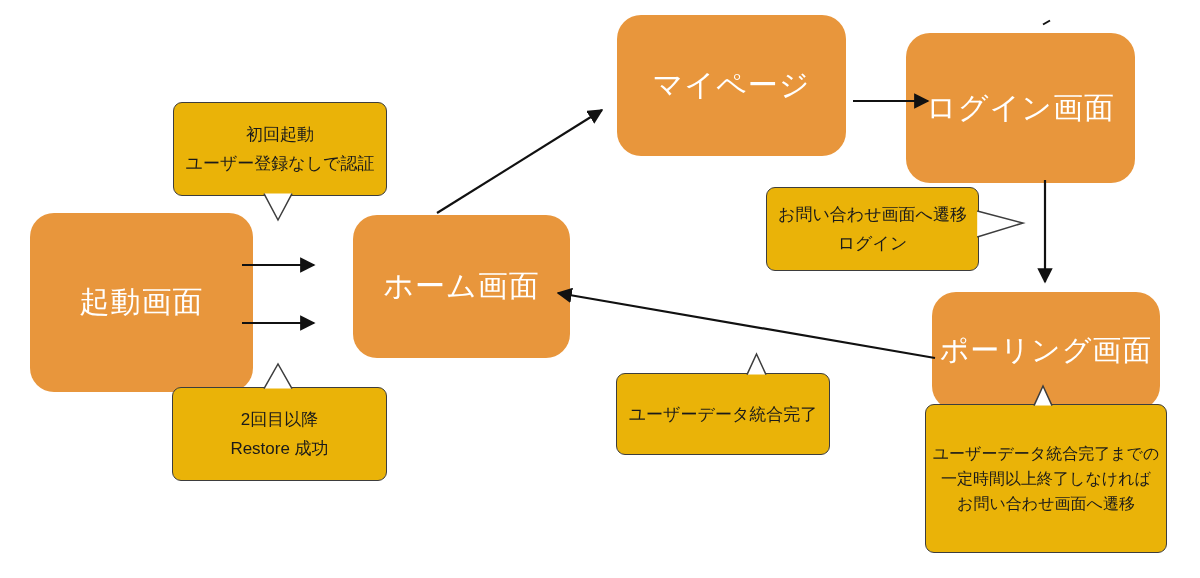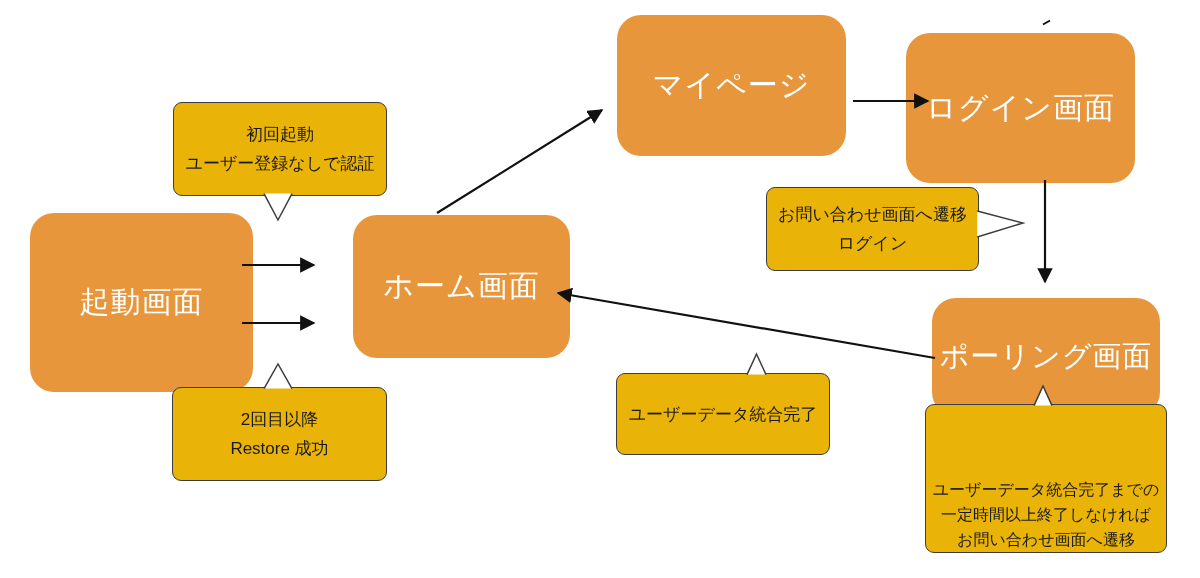--- a/index.html
+++ b/index.html
@@ -50,21 +50,21 @@
   </div>
 
   <div class="node" style="left:617px;top:15px;width:229px;height:141px;">
     <span>マイページ</span>
   </div>
 
   <div class="node" style="left:906px;top:33px;width:229px;height:150px;">
     <span>ログイン画面</span>
   </div>
 
-  <div class="node small-label" style="left:932px;top:298px;width:228px;height:118px;">
+  <div class="node small-label" style="left:932px;top:292px;width:228px;height:118px;">
     <span>ポーリング画面</span>
   </div>
 
   <svg class="layer" viewBox="0 0 1200 578">
     <defs>
       <marker id="head" viewBox="0 0 10 10" refX="9" refY="5" markerWidth="7" markerHeight="7" orient="auto">
         <path d="M0,0 L10,5 L0,10 z" fill="#111111"></path>
       </marker>
     </defs>
     <line x1="242" y1="265" x2="314" y2="265" stroke-width="2.2" marker-end="url(#head)" stroke="#111111"></line>
@@ -88,21 +88,21 @@
 
   <div class="callout" style="left:766px;top:187px;width:213px;height:84px;">
     <div class="line">お問い合わせ画面へ遷移</div>
     <div class="line">ログイン</div>
   </div>
 
   <div class="callout" style="left:616px;top:373px;width:214px;height:82px;">
     <div class="line">ユーザーデータ統合完了</div>
   </div>
 
-  <div class="callout small" style="left:925px;top:404px;width:242px;height:149px;justify-content:flex-end;">
+  <div class="callout small" style="left:925px;top:404px;width:242px;height:149px;">
     <div class="line">ユーザーデータ統合完了までの</div>
     <div class="line">一定時間以上終了しなければ</div>
     <div class="line">お問い合わせ画面へ遷移</div>
   </div>
 
   <svg class="layer" viewBox="0 0 1200 578">
     <path d="M264,193.6 L278,220 L292,193.6" fill="#ffffff" stroke-width="1.5" stroke="#3D3D3D"></path>
     <path d="M264,388.6 L278,364 L292,388.6" fill="#ffffff" stroke-width="1.5" stroke="#3D3D3D"></path>
     <path d="M977.2,211 L1023,223 L977.2,237" fill="#ffffff" stroke-width="1.5" stroke="#3D3D3D"></path>
     <path d="M747,374.6 L756.5,354 L766,374.6" fill="#ffffff" stroke-width="1.5" stroke="#3D3D3D"></path>

